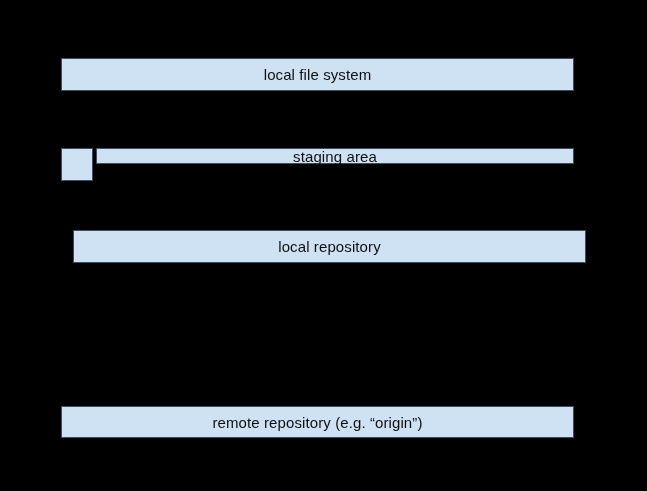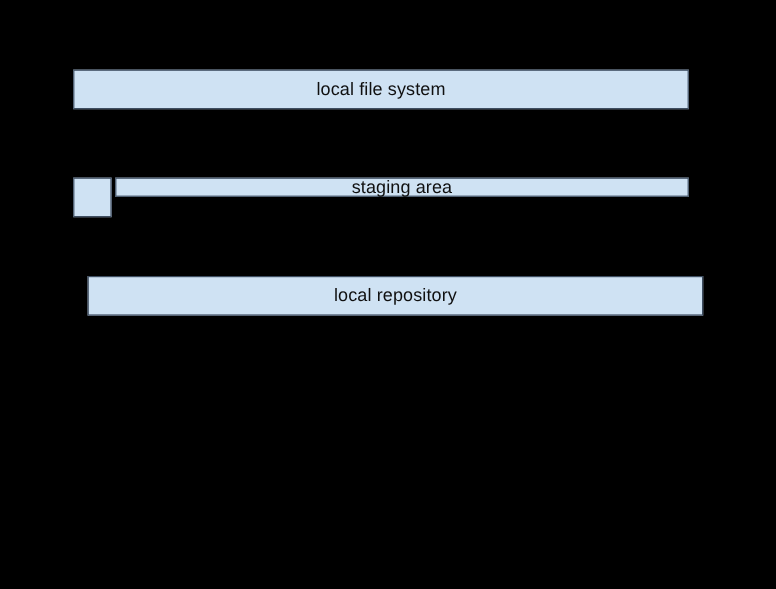--- a/index.html
+++ b/index.html
@@ -54,14 +54,17 @@
   </div>
 
   <div class="box b-stage">
     <span class="label">staging area</span>
   </div>
 
   <div class="box b-lrepo">
     <span class="label">local repository</span>
   </div>
 
+  <div class="box b-rrepo">
+    <span class="label">remote repository (e.g. “origin”)</span>
+  </div>
 
 </div>
 
 </body></html>

